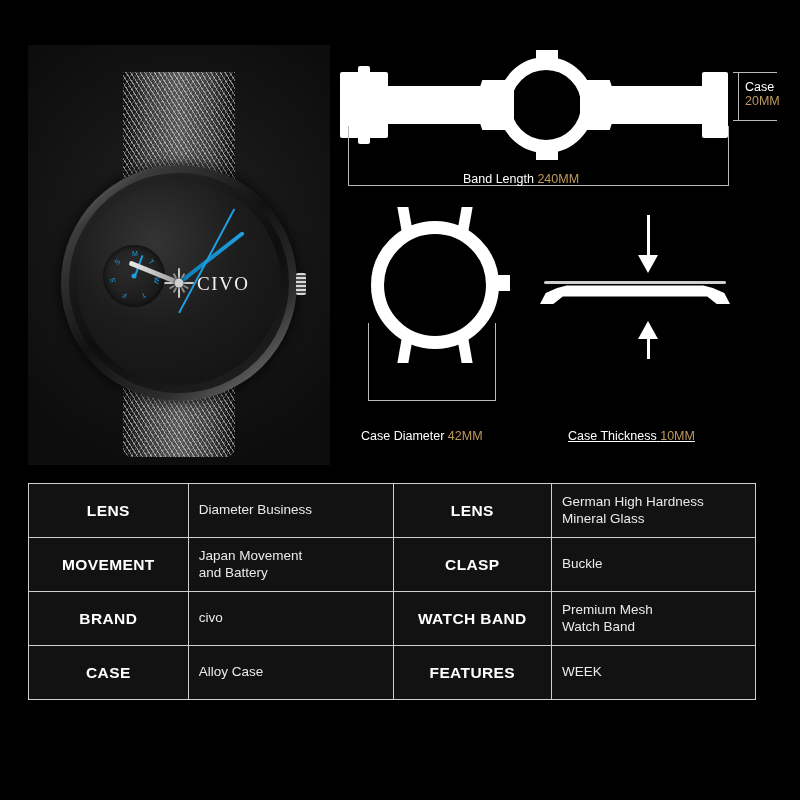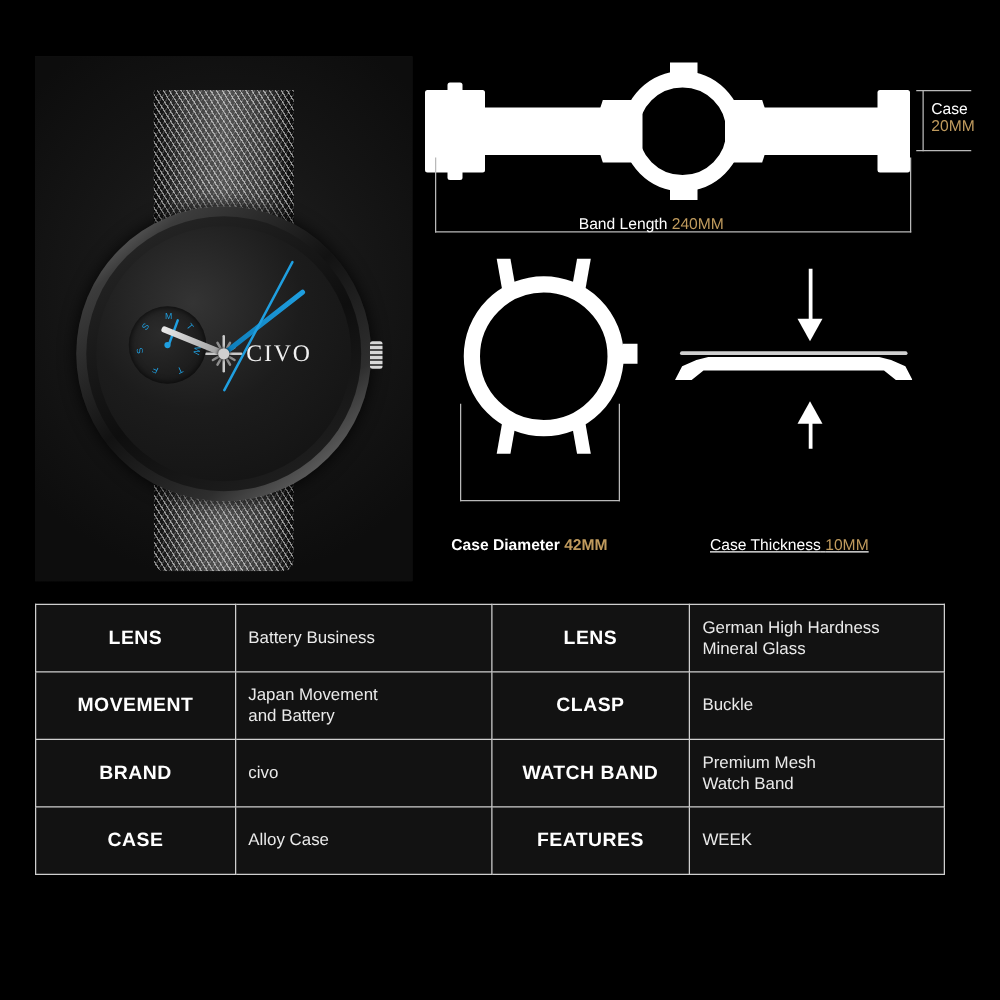--- a/index.html
+++ b/index.html
@@ -197,21 +197,21 @@
     <div class="case-ring"></div>
     <div class="case-lug" style="left:45px;top:12px;width:11px;height:30px;transform:skewX(10deg);"></div>
     <div class="case-lug" style="left:104px;top:12px;width:11px;height:30px;transform:skewX(-10deg);"></div>
     <div class="case-lug" style="left:45px;top:138px;width:11px;height:30px;transform:skewX(-10deg);"></div>
     <div class="case-lug" style="left:104px;top:138px;width:11px;height:30px;transform:skewX(10deg);"></div>
     <div class="case-lug" style="left:143px;top:80px;width:12px;height:16px;"></div>
     <div class="dim-line" style="left:13px;top:128px;width:1px;height:78px;"></div>
     <div class="dim-line" style="left:140px;top:128px;width:1px;height:78px;"></div>
     <div class="dim-line" style="left:13px;top:205px;width:128px;height:1px;"></div>
   </div>
-  <div class="dim-label" style="left:361px;top:429px;font-weight:bold;">
+  <div class="dim-label" style="left:361px;top:429px;">
     <span>Case Diameter</span>
     <span class="gold">42MM</span>
   </div>
 
   <div class="side-diagram">
     <div class="arrow-stem" style="left:117px;top:0px;height:42px;"></div>
     <div class="arrow-head" style="left:108px;top:40px;border-left:10px solid transparent;border-right:10px solid transparent;border-top:18px solid #fff;"></div>
     <div class="profile-glass"></div>
     <div class="profile"></div>
     <div class="arrow-head" style="left:108px;top:106px;border-left:10px solid transparent;border-right:10px solid transparent;border-bottom:18px solid #fff;"></div>
@@ -220,21 +220,21 @@
   <div class="dim-label" style="left:568px;top:429px;text-decoration:underline;">
     <span>Case Thickness</span>
     <span class="gold">10MM</span>
   </div>
 
   <table class="spec">
     <tbody id="spec-body">
         <tr>
           <td class="k">LENS</td>
           <td class="v">
-            <span>Battery Business</span>
+            <span>Diameter Business</span>
           </td>
           <td class="k">LENS</td>
           <td class="v">
             <span>German High Hardness</span>
             <span>Mineral Glass</span>
           </td>
         </tr>
         <tr>
           <td class="k">MOVEMENT</td>
           <td class="v">

